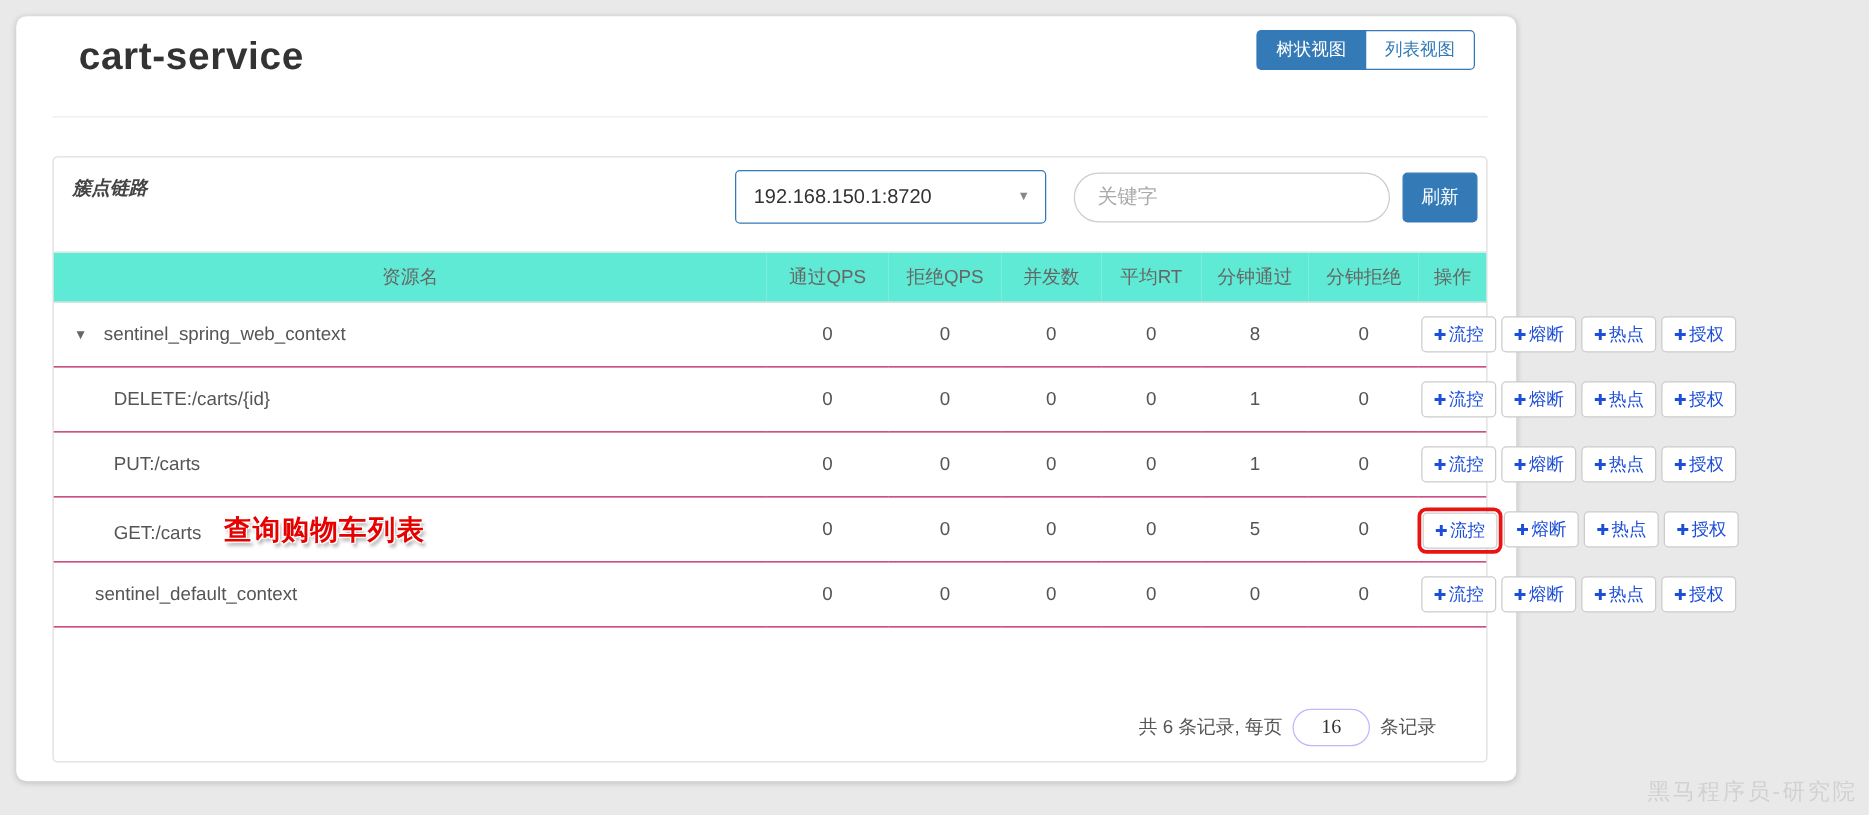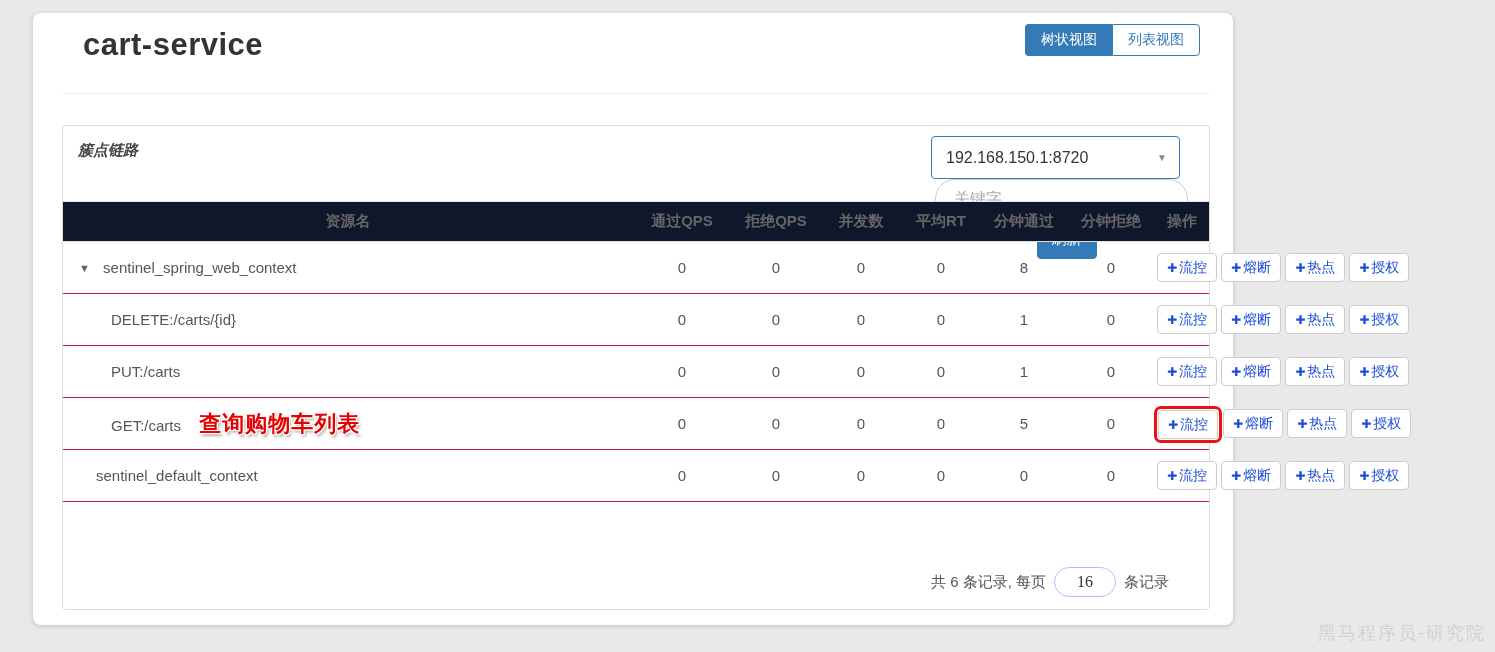--- a/index.html
+++ b/index.html
@@ -12,21 +12,20 @@
   body{
     background:#e9e9e9;
     font-family:"Liberation Sans","DejaVu Sans",sans-serif;
     color:#333;
     position:relative;
   }
   .card{
     position:absolute;left:13px;top:13px;width:1200px;height:612px;
     background:#fff;border-radius:8px;
     box-shadow:0 1px 5px rgba(0,0,0,0.18);
-    margin-left:20px;
   }
   .card-header{position:relative;height:80px;}
   .page-title{
     position:absolute;left:50px;top:14px;margin:0;
     font-size:31px;font-weight:700;color:#333;letter-spacing:0.5px;
   }
   .view-toggle{position:absolute;right:33px;top:11px;display:flex;}
   .btn-view{
     height:32px;padding:0 15px;font-size:14px;cursor:pointer;
     border:1px solid var(--accent);background:#fff;color:var(--accent);
@@ -37,21 +36,21 @@
   .btn-view:last-child{border-radius:0 4px 4px 0;}
   .rule{border:0;border-top:1px solid #ececec;margin:0 23px 0 29px;}
   .panel{
     position:relative;margin:31px 23px 0 29px;height:485px;
     border:1px solid #ddd;border-radius:4px;background:#fff;
   }
   .panel-title{
     position:absolute;left:15px;top:15px;
     font-size:15px;font-weight:700;color:#444;font-style:italic;
   }
-  .controls{position:absolute;right:7px;top:10px;display:flex;align-items:center;flex-direction:column;}
+  .controls{position:absolute;right:7px;top:10px;display:flex;align-items:center;}
   .machine-select{
     width:249px;height:43px;border:1px solid var(--accent);border-radius:4px;
     display:flex;align-items:center;padding:0 12px 0 14px;margin-right:22px;
     font-size:16px;color:#333;cursor:pointer;background:#fff;
   }
   .machine-select .caret{margin-left:auto;color:#888;font-size:10px;}
   .search{
     width:253px;height:40px;border:1px solid #ccc;border-radius:20px;
     padding:0 18px;font-size:16px;color:#333;margin-right:10px;outline:none;
     font-family:inherit;
@@ -66,21 +65,21 @@
     border-collapse:collapse;table-layout:fixed;font-size:15px;
   }
   .grid col.c-res{width:570px;}
   .grid col.c1{width:98px;}
   .grid col.c2{width:90px;}
   .grid col.c3{width:80px;}
   .grid col.c4{width:80px;}
   .grid col.c5{width:86px;}
   .grid col.c6{width:88px;}
   .grid thead th{
-    height:40px;background:#0f172a;color:#666;font-weight:700;
+    height:40px;background:#5eead4;color:#666;font-weight:400;
     border-top:1px solid #e8e8e8;border-bottom:1px solid #ddd;
     text-align:center;padding:0;
   }
   .grid tbody td{
     height:52px;border-bottom:1px solid #be185d;color:#555;
     vertical-align:middle;padding:0;
   }
   td.num{text-align:center;color:#555;}
   td.res{text-align:left;white-space:nowrap;overflow:hidden;}
   td.res.indent-0{padding-left:16px;}

